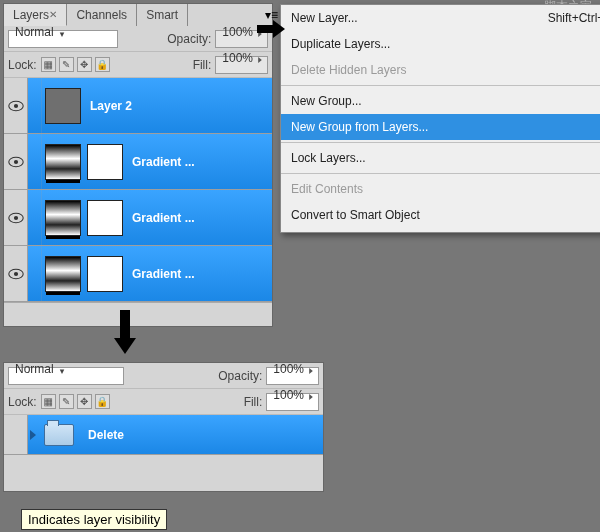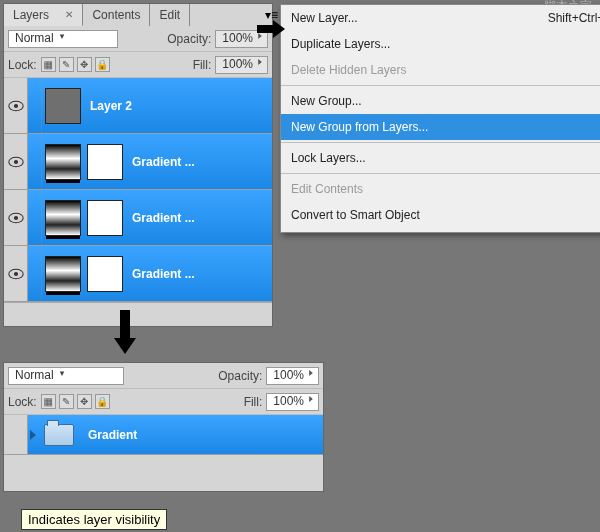--- a/index.html
+++ b/index.html
@@ -1,24 +1,24 @@
 <!DOCTYPE html>
 <html><head>
 <meta charset="utf-8">
 <style>
   * { box-sizing: border-box; margin: 0; padding: 0; font-family: "Segoe UI", Arial, sans-serif; font-size: 12px; }
   body { width: 600px; height: 532px; background: #777; position: relative; user-select: none; }
   .panel { position: absolute; background: #d5d5d5; border: 1px solid #666; }
   .top-panel { left: 3px; top: 3px; width: 270px; }
   .panel-header { display: flex; align-items: center; height: 22px; background: #d5d5d5; }
-  .tab { padding: 3px 9px; border-right: 1px solid #888; color: #444; height: 22px; display: flex; align-items: center; gap: 16px; }
+  .tab { padding: 3px 9px; border-right: 1px solid #888; color: #444; height: 22px; display: flex; align-items: center; gap: 0; }
   .tab.active { background: #e0e0e0; border-bottom: 1px solid #e0e0e0; }
   .tab-close { color: #6a6a6a; font-size: 10px; }
   .row { display: flex; align-items: center; height: 26px; padding: 0 4px; border-bottom: 1px solid #bcbcbc; gap: 4px; }
-  .selectbox { display: inline-flex; align-items: flex-start; background: #fff; border: 1px solid #999; height: 18px; padding: 0 4px 0 6px; color: #333; font-size: 11px; }
+  .selectbox { display: inline-flex; align-items: flex-end; background: #fff; border: 1px solid #999; height: 18px; padding: 0 4px 8px 6px; color: #333; font-size: 11px; }
   .selectbox.gray { background: #e6e6e6; }
   .selectbox .caret { margin-left: 6px; color: #444; font-size: 9px; }
   .triangle-right { width:0; height:0; border-top: 5px solid transparent; border-bottom: 5px solid transparent; border-left: 6px solid #555; display:inline-block; }
   .layers-list { background: #d5d5d5; }
   .layer-row { display: flex; align-items: center; height: 56px; border-bottom: 1px solid #9e9e9e; }
   .layer-row.sel { background: linear-gradient(#3aa4ff, #1b87e6); color: #fff; }
   .eye { width: 24px; height: 100%; display: flex; align-items: center; justify-content: center; border-right: 1px solid #9e9e9e; background: #d5d5d5; }
   .eye svg { width: 16px; height: 12px; }
   .link-col { width: 14px; height: 100%; border-right: 1px solid #9e9e9e33; }
   .thumb, .mask {
@@ -61,24 +61,24 @@
     <span>…</span>
   </div>
 
 <div class="panel top-panel">
   <div class="panel-header">
     <div class="tab active">
       <span>Layers</span>
       <span class="tab-close">✕</span>
     </div>
     <div class="tab">
-        <span>Contents</span>
+        <span>Channels</span>
       </div>
     <div class="tab">
-        <span>Edit</span>
+        <span>Smart</span>
       </div>
     <div class="flyout">▾≡</div>
   </div>
 
   <div class="row">
     <span class="selectbox" style="width:110px">
       <span>Normal</span>
         <span class="caret">▾</span>
     </span>
     <span style="margin-left:auto;color:#444">Opacity:</span>
@@ -228,18 +228,18 @@
     <span style="margin-left:auto;color:#444">Fill:</span>
     <span class="selectbox">
       <span>100%</span>
         <span class="triangle-right" style="transform:scale(.6);margin-left:4px"></span>
     </span>
   </div>
   <div class="layer-row sel effects-row">
     <div class="eye" style="background:#d5d5d5"></div>
     <span class="triangle-right tri" style="border-left-color:#1a5997"></span>
     <span class="folder"></span>
-    <span class="layer-name">Gradient</span>
+    <span class="layer-name">Delete</span>
   </div>
   <div style="height:36px"></div>
 </div>
 
 <div class="tooltip">Indicates layer visibility</div>
 
 </body></html>

